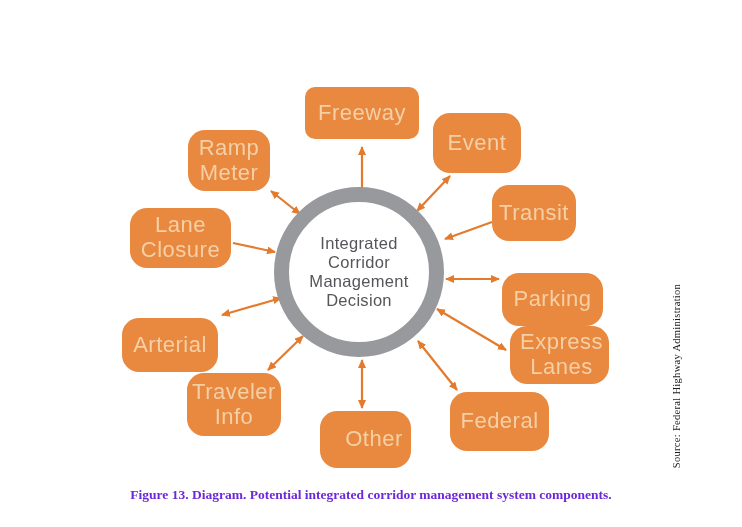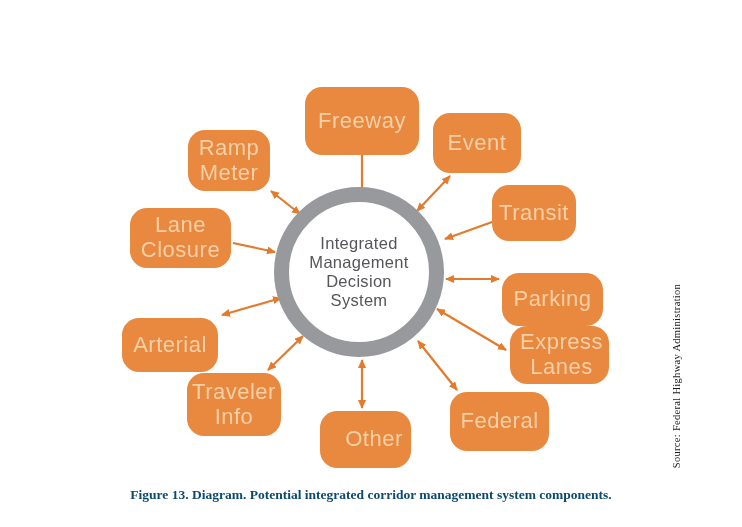--- a/index.html
+++ b/index.html
@@ -26,21 +26,21 @@
     justify-content: center;
     text-align: center;
     font-size: 22px;
     line-height: 1.12;
     letter-spacing: 0.5px;
     box-sizing: border-box;
     padding: 2px 4px;
   }
   .node span { display: block; }
   
-  .n-freeway       { left: 305px; top:  87px; width: 114px; height: 68px; }
+  .n-freeway       { left: 305px; top:  87px; width: 114px; height: 52px; border-radius: 10px; }
   .n-ramp-meter    { left: 188px; top: 130px; width:  82px; height: 61px; }
   .n-event         { left: 433px; top: 113px; width:  88px; height: 60px; }
   .n-transit       { left: 492px; top: 185px; width:  84px; height: 56px; }
   .n-parking       { left: 502px; top: 273px; width: 101px; height: 53px; }
   .n-express-lanes { left: 510px; top: 326px; width:  99px; height: 58px; padding-left: 8px; }
   .n-weather       { left: 450px; top: 392px; width:  99px; height: 59px; }
   .n-other         { left: 320px; top: 411px; width:  91px; height: 57px; padding-left: 21px; }
   .n-traveler-info { left: 187px; top: 373px; width:  94px; height: 63px; }
   .n-arterial      { left: 122px; top: 293px; width:  96px; height: 54px; margin-top: 25px; }
   .n-lane-closure  { left: 130px; top: 208px; width: 101px; height: 60px; justify-content: flex-end; }
@@ -66,21 +66,21 @@
   #hub-label span { display: block; }
 
   #caption {
     position: absolute;
     left: 0; top: 487px;
     width: 742px;
     text-align: center;
     font-family: "Liberation Serif", serif;
     font-weight: bold;
     font-size: 13.5px;
-    color: #0c4a6e;
+    color: #6d28d9;
   }
   #source-note {
     position: absolute;
     left: 676px; top: 376px;
     transform: translate(-50%, -50%) rotate(-90deg);
     white-space: nowrap;
     font-family: "Liberation Serif", serif;
     font-size: 10.5px;
     color: #1a1a1a;
     letter-spacing: 0.3px;
@@ -111,23 +111,23 @@
         <line x1="362" y1="360" x2="362" y2="408" stroke="#E47A2B" stroke-width="2.2" marker-end="url(#ah-end)" marker-start="url(#ah-start)"></line>
         <line x1="303" y1="336" x2="268" y2="370" stroke="#E47A2B" stroke-width="2.2" marker-end="url(#ah-end)" marker-start="url(#ah-start)"></line>
         <line x1="281" y1="298" x2="222" y2="315" stroke="#E47A2B" stroke-width="2.2" marker-end="url(#ah-end)" marker-start="url(#ah-start)"></line>
         <line x1="233" y1="243" x2="275" y2="252" stroke="#E47A2B" stroke-width="2.2" marker-end="url(#ah-end)"></line>
       </g>
   </svg>
 
   <div id="hub">
     <div id="hub-label">
       <span>Integrated</span>
+      <span>Corridor</span>
       <span>Management</span>
       <span>Decision</span>
-      <span>System</span>
     </div>
   </div>
 
   <div class="node n-freeway">
     <span>Freeway</span>
   </div>
   <div class="node n-ramp-meter">
     <span>Ramp Meter</span>
   </div>
   <div class="node n-event">

